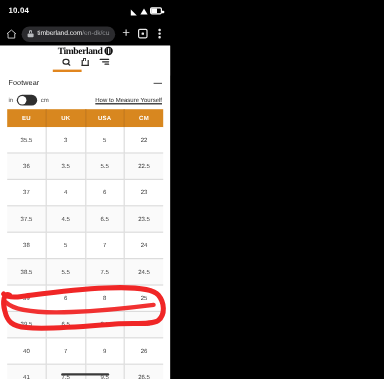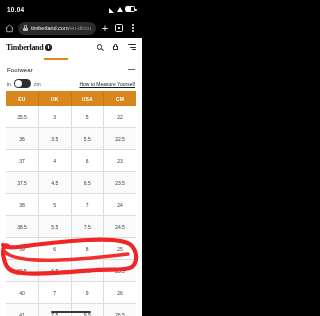--- a/index.html
+++ b/index.html
@@ -177,20 +177,21 @@
   }
 
   .site-header {
     height: 18px;
     display: flex;
     align-items: center;
     padding: 0 6px;
     box-sizing: border-box;
     background: #fff;
     position: relative;
+    flex-direction: column;
   }
   .logo {
     display: flex;
     align-items: center;
     gap: 1.5px;
     flex: 1 1 auto;
   }
   .logo-word {
     font-family: "Liberation Serif", serif;
     font-weight: bold;

